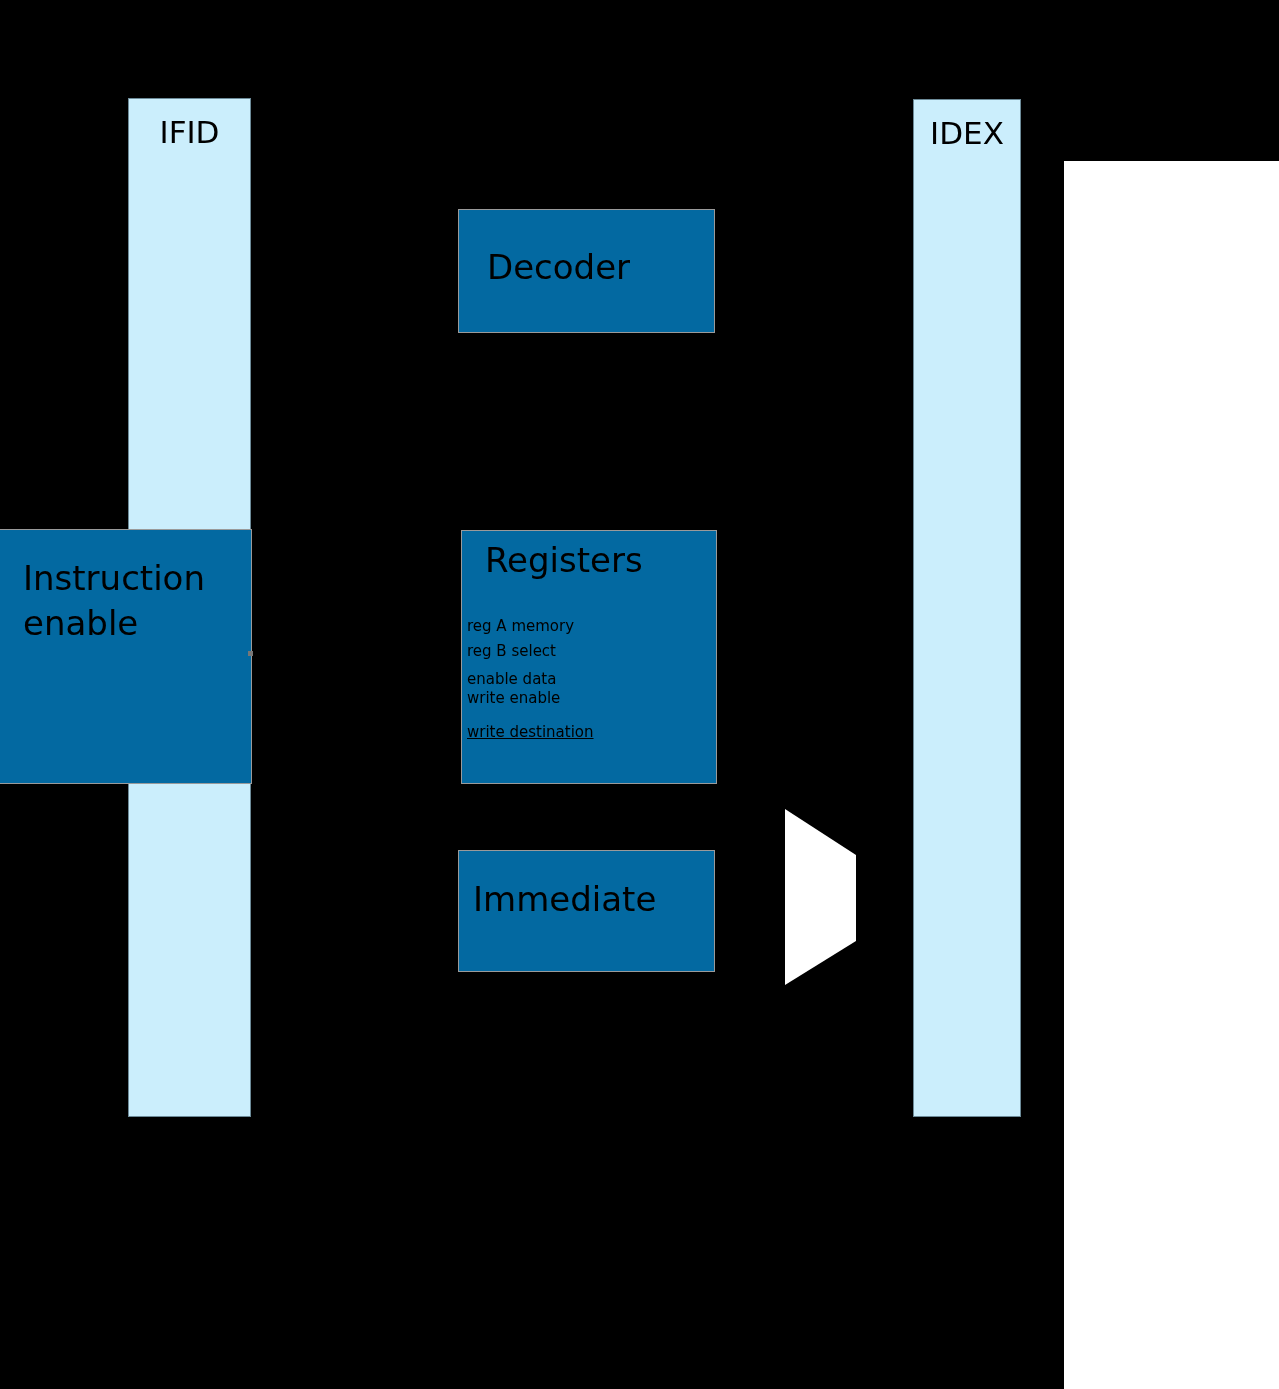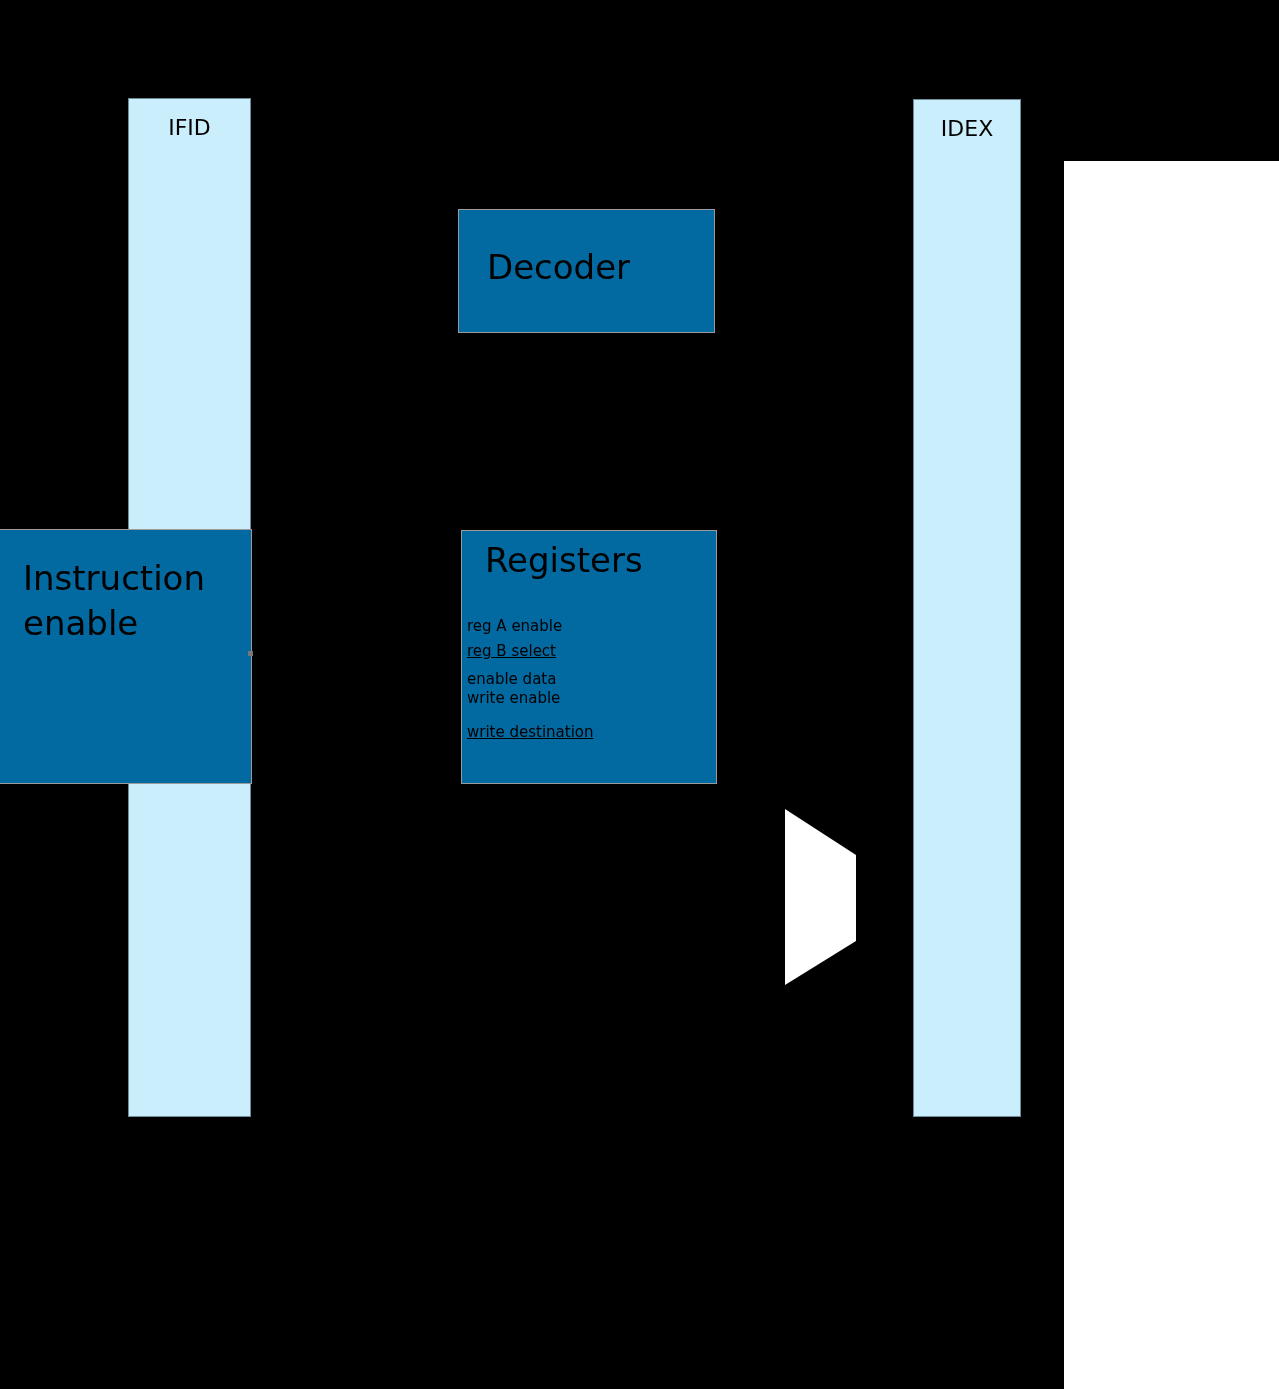--- a/index.html
+++ b/index.html
@@ -26,21 +26,21 @@
     background: #cbeefc;
     border: 1px solid #6d8b99;
     box-sizing: border-box;
   }
   .pipe-reg .pipe-label {
     position: absolute;
     top: 18px;
     left: 0;
     right: 0;
     text-align: center;
-    font-size: 22px;
+    font-size: 31px;
     line-height: 1;
     color: #000000;
     white-space: nowrap;
   }
   
   .unit {
     position: absolute;
     background: #0369a1;
     border: 1px solid #9a9a9a;
     box-sizing: border-box;
@@ -91,27 +91,30 @@
     <div class="pipe-label">IDEX</div>
   </div>
 
   <div class="unit" style="left:458px; top:209px; width:257px; height:124px;">
     <div class="unit-title" style="left:28px; top:40px;">Decoder</div>
   </div>
 
   <div class="unit" style="left:461px; top:530px; width:256px; height:254px;padding-left:13px;">
     <div class="unit-title" style="left:23px; top:12px;">Registers</div>
 
-    <div class="port-label" style="left:5px; top:88px;">reg A enable</div>
-    <div class="port-label" style="left:5px; top:113px;text-decoration:underline;">reg B select</div>
+    <div class="port-label" style="left:5px; top:88px;">reg A memory</div>
+    <div class="port-label" style="left:5px; top:113px;">reg B select</div>
     <div class="port-label" style="left:5px; top:141px;">enable data</div>
     <div class="port-label" style="left:5px; top:160px;">write enable</div>
     <div class="port-label" style="left:5px; top:194px;text-decoration:underline;">write destination</div>
   </div>
 
+  <div class="unit" style="left:458px; top:850px; width:257px; height:122px;">
+    <div class="unit-title" style="left:14px; top:31px;">Immediate</div>
+  </div>
 
   <div class="unit" style="left:-3px; top:529px; width:255px; height:255px;">
     <div class="unit-title two-line" style="left:25px; top:26px; width:215px;">Instruction enable</div>
   </div>
 
   <div class="stub" style="left:248px; top:651px; width:5px; height:5px;"></div>
 
   <div class="mux" style="left:785px; top:809px; width:74px; height:176px;">
     <svg width="74" height="176" viewBox="0 0 74 176">
       <polygon points="0,0 71,46 71,132 0,176" fill="#ffffff"></polygon>

